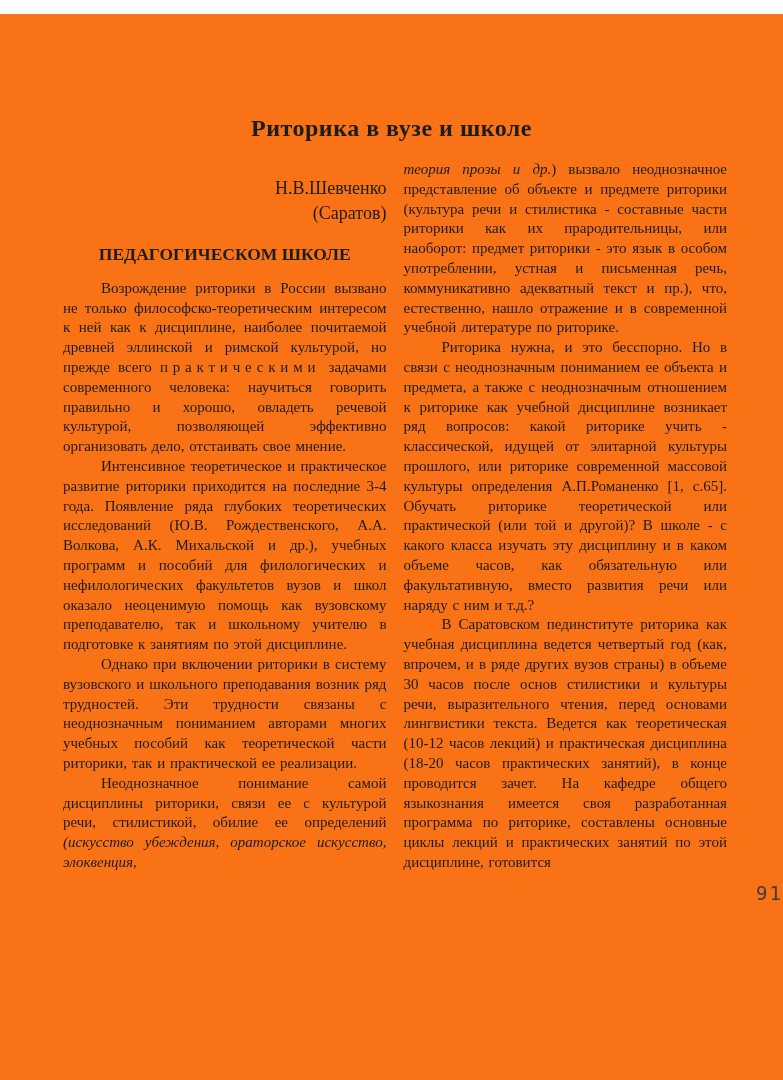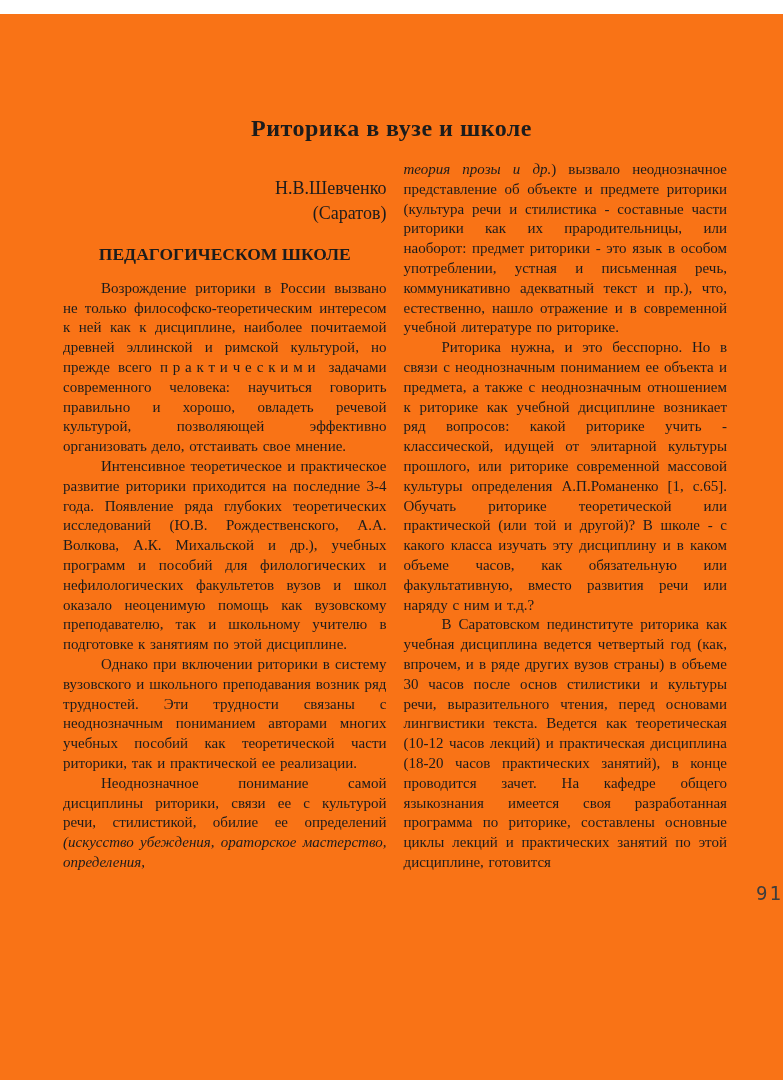--- a/index.html
+++ b/index.html
@@ -93,21 +93,21 @@
       <h2 class="article-heading">
         <span class="hl">ПЕДАГОГИЧЕСКОМ ШКОЛЕ</span>
       </h2>
 
       <p class="body-par"><span>Возрождение риторики в России вызвано не только философско-теоретическим интересом к ней как к дисциплине, наиболее почитаемой древней эллинской и римской культурой, но прежде всего </span><span class="run-spaced">практическими</span><span> задачами современного человека: научиться говорить правильно и хорошо, овладеть речевой культурой, позволяющей эффективно организовать дело, отстаивать свое мнение.</span></p>
 
       <p class="body-par"><span>Интенсивное теоретическое и практическое развитие риторики приходится на последние 3-4 года. Появление ряда глубоких теоретических исследований (Ю.В. Рождественского, А.А. Волкова, А.К. Михальской и др.), учебных программ и пособий для филологических и нефилологических факультетов вузов и школ оказало неоценимую помощь как вузовскому преподавателю, так и школьному учителю в подготовке к занятиям по этой дисциплине.</span></p>
 
       <p class="body-par"><span>Однако при включении риторики в систему вузовского и школьного преподавания возник ряд трудностей. Эти трудности связаны с неоднозначным пониманием авторами многих учебных пособий как теоретической части риторики, так и практической ее реализации.</span></p>
 
-      <p class="body-par"><span>Неоднозначное понимание самой дисциплины риторики, связи ее с культурой речи, стилистикой, обилие ее определений </span><span class="run-italic">(искусство убеждения, ораторское мастерство, определения,</span></p>
+      <p class="body-par"><span>Неоднозначное понимание самой дисциплины риторики, связи ее с культурой речи, стилистикой, обилие ее определений </span><span class="run-italic">(искусство убеждения, ораторское искусство, элоквенция,</span></p>
 
     </div>
 
     <div class="col-divider"></div>
 
     <div class="col col-right">
 
       <p class="body-par no-indent"><span class="run-italic">теория прозы и др.</span><span>) вызвало неоднозначное представление об объекте и предмете риторики (культура речи и стилистика - составные части риторики как их прародительницы, или наоборот: предмет риторики - это язык в особом употреблении, устная и письменная речь, коммуникативно адекватный текст и пр.), что, естественно, нашло отражение и в современной учебной литературе по риторике.</span></p>
 
       <p class="body-par"><span>Риторика нужна, и это бесспорно. Но в связи с неоднозначным пониманием ее объекта и предмета, а также с неоднозначным отношением к риторике как учебной дисциплине возникает ряд вопросов: какой риторике учить - классической, идущей от элитарной культуры прошлого, или риторике современной массовой культуры определения А.П.Романенко [1, с.65]. Обучать риторике теоретической или практической (или той и другой)? В школе - с какого класса изучать эту дисциплину и в каком объеме часов, как обязательную или факультативную, вместо развития речи или наряду с ним и т.д.?</span></p>

